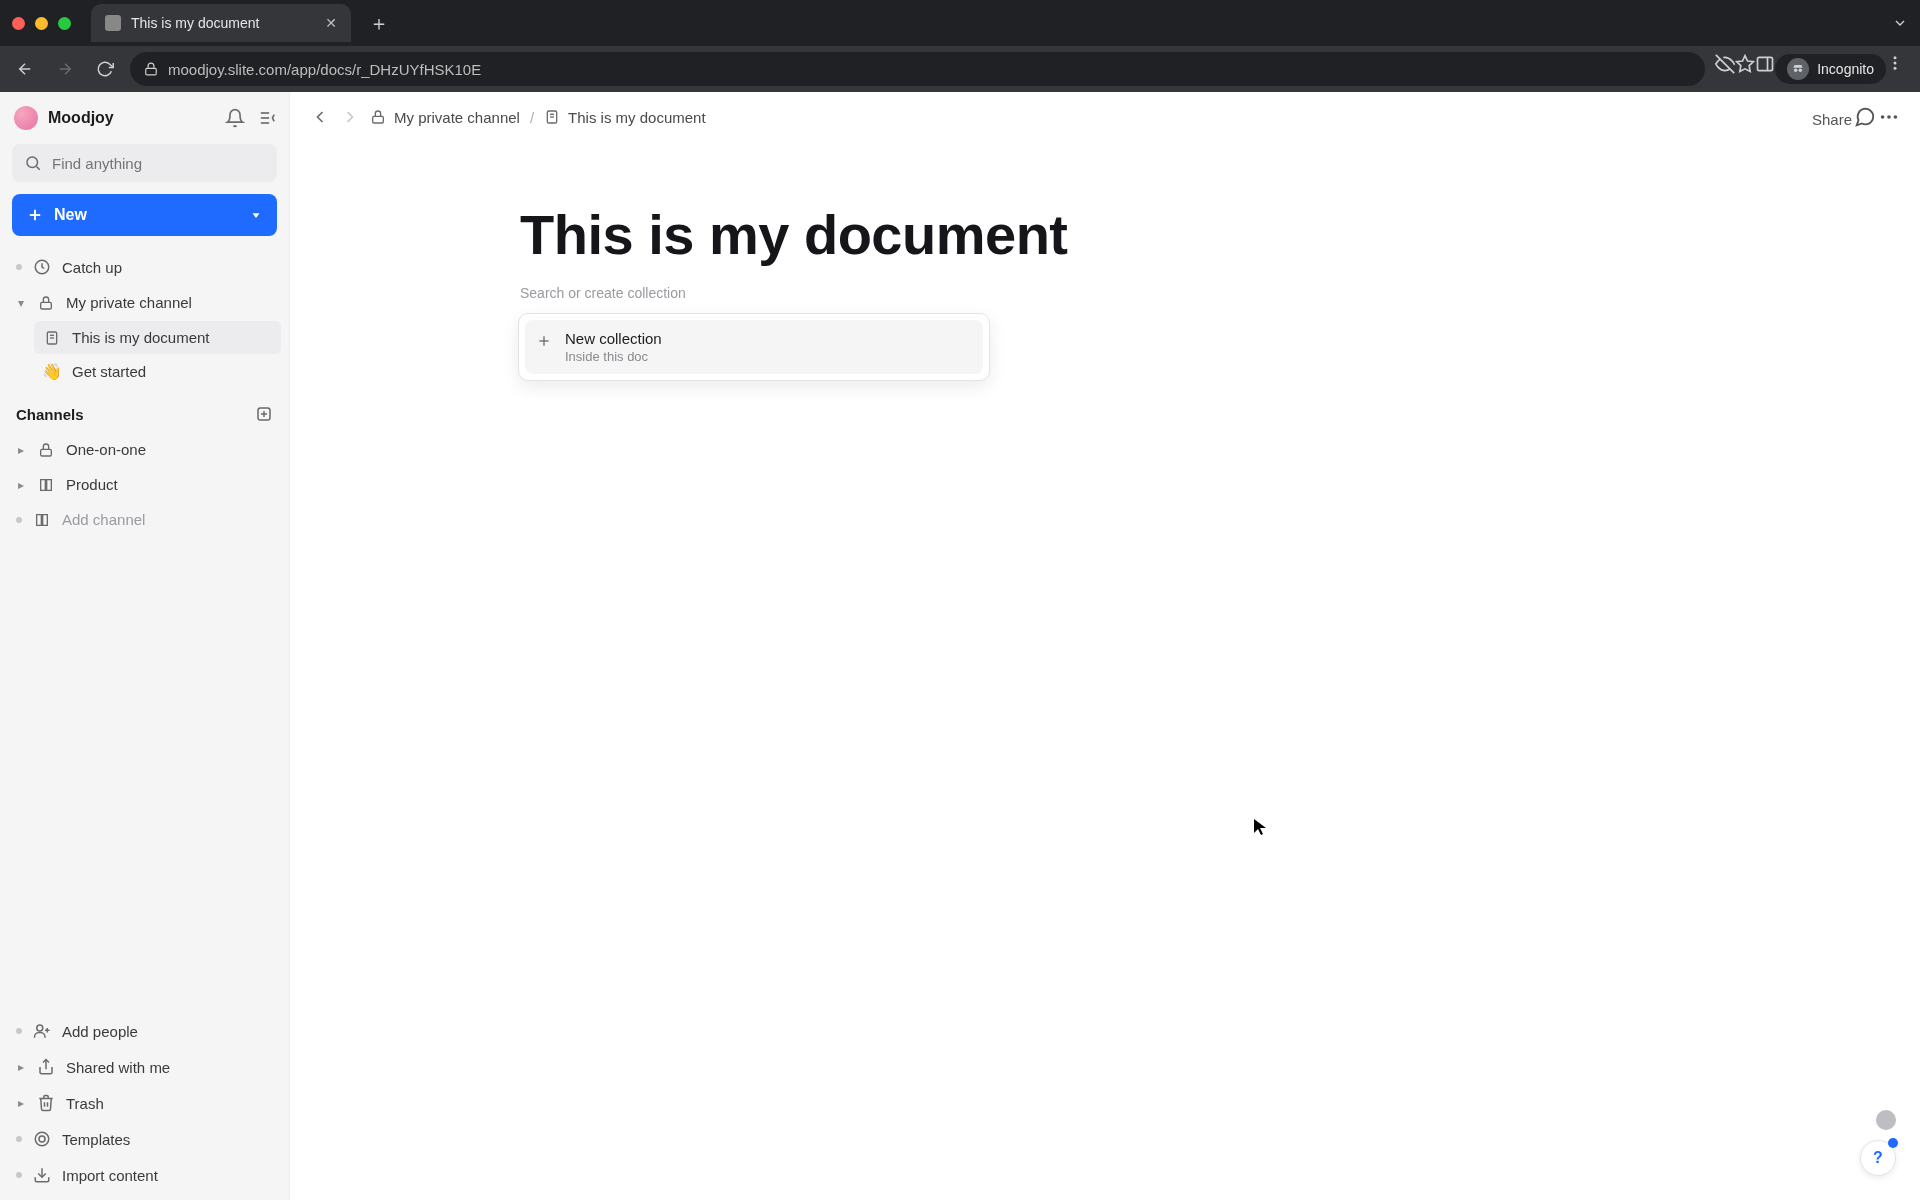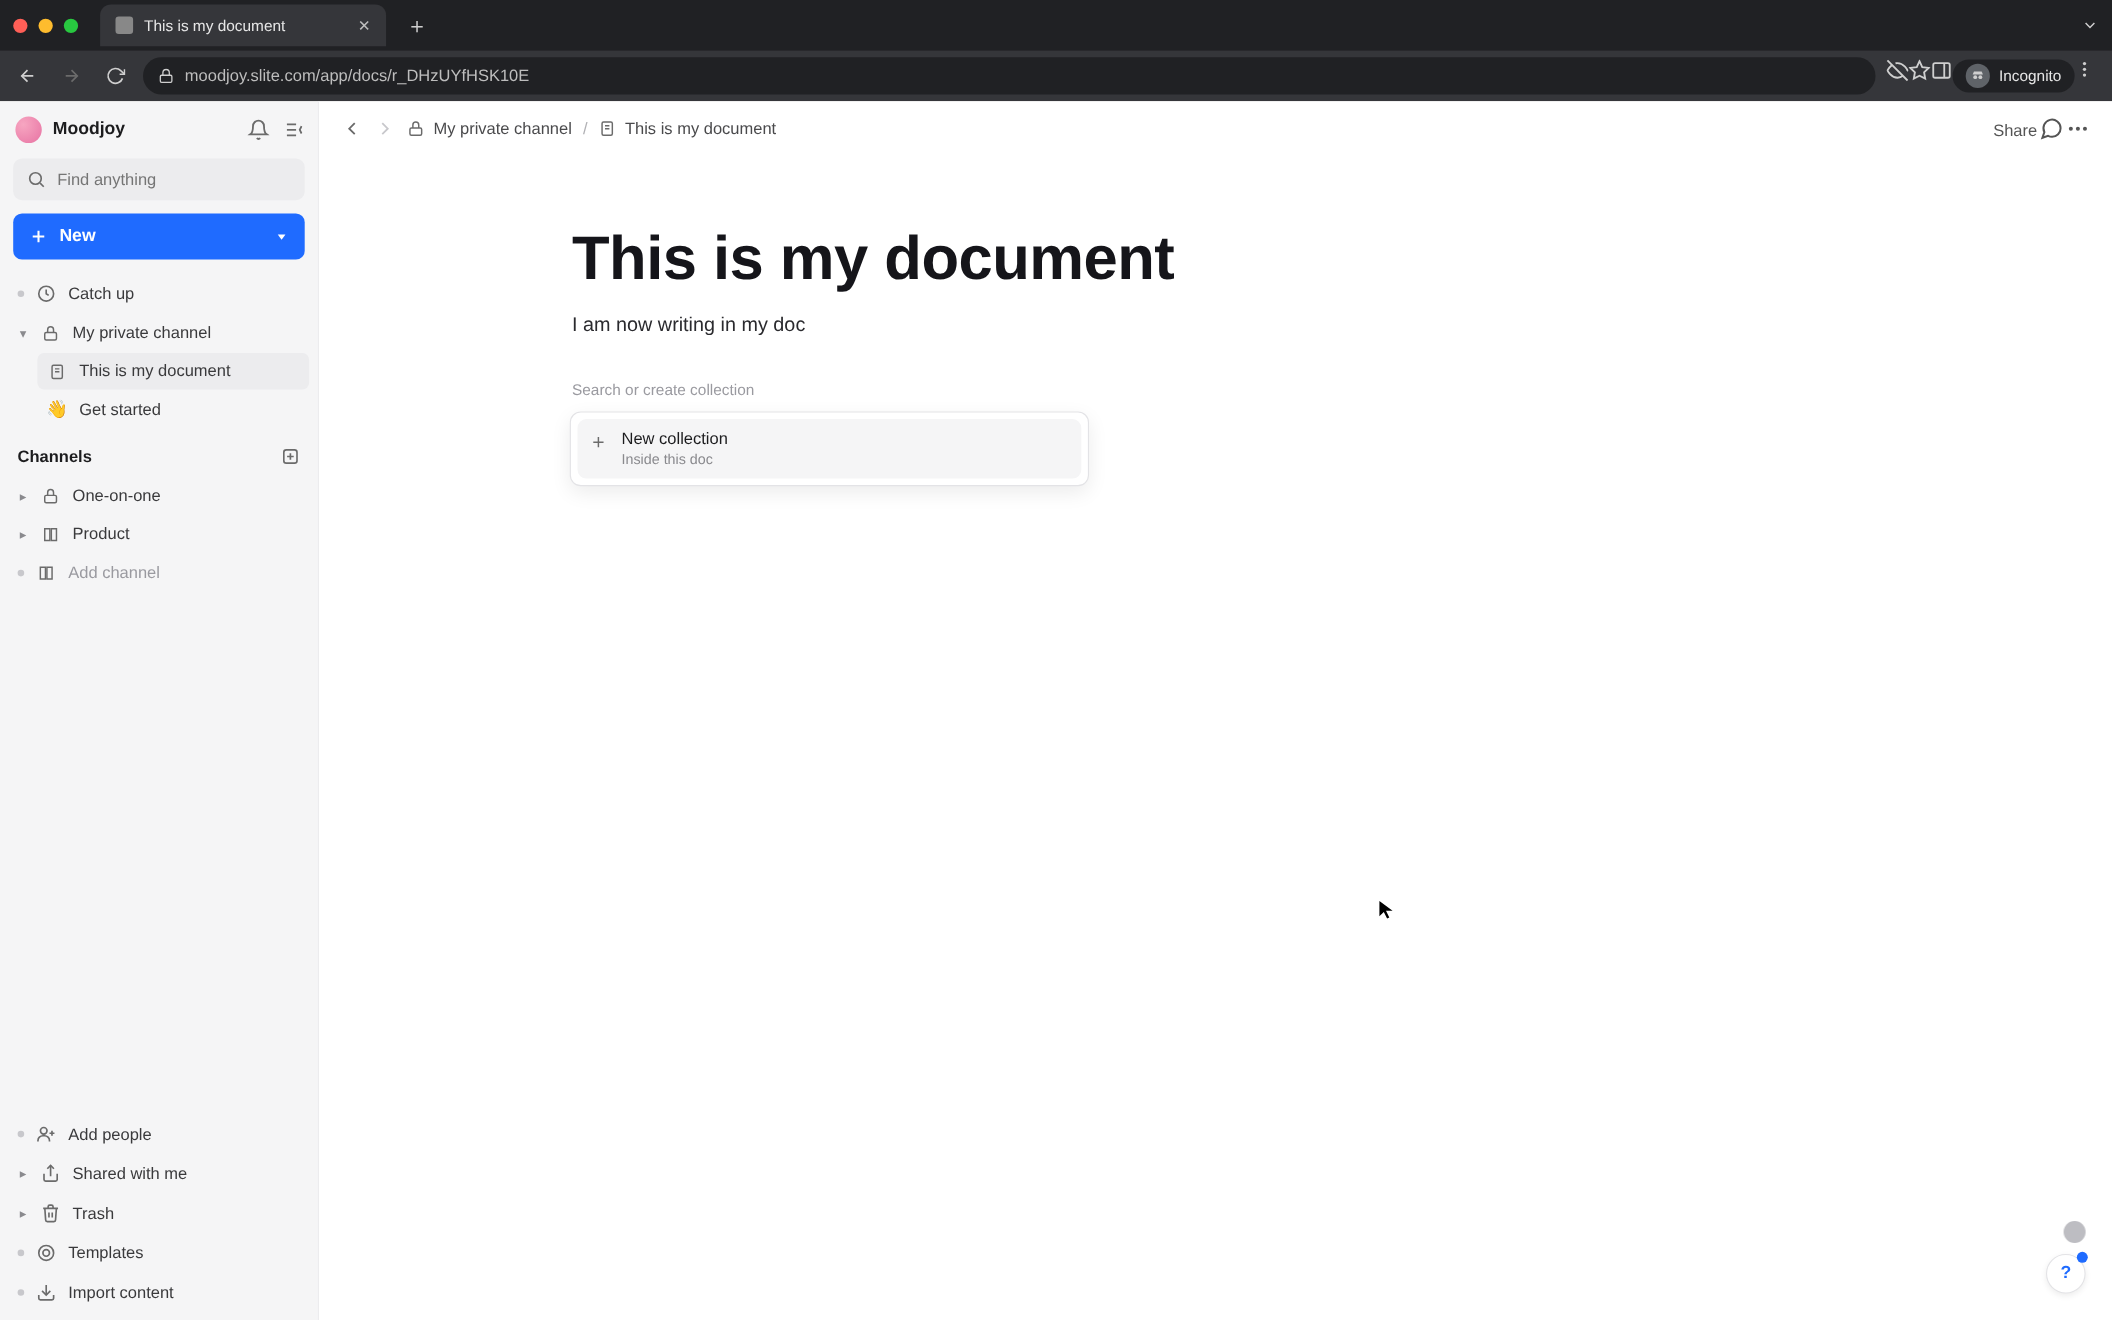--- a/index.html
+++ b/index.html
@@ -438,21 +438,20 @@
               <circle cx="5" cy="12" r="2"></circle>
               <circle cx="12" cy="12" r="2"></circle>
               <circle cx="19" cy="12" r="2"></circle>
             </svg>
         </span>
       </div>
     </div>
 
     <div class="doc" style="position:relative">
       <h1 class="doc-title">This is my document</h1>
-      <p class="doc-body">I am now writing in my doc</p>
       <div class="collection-input">Search or create collection</div>
 
       <div class="popover">
         <div class="pop-item">
           <span class="pop-icon">
             <svg width="16" height="16" viewBox="0 0 24 24" fill="none" stroke="currentColor" stroke-width="2">
                 <line x1="12" y1="5" x2="12" y2="19"></line>
                 <line x1="5" y1="12" x2="19" y2="12"></line>
               </svg>
           </span>

